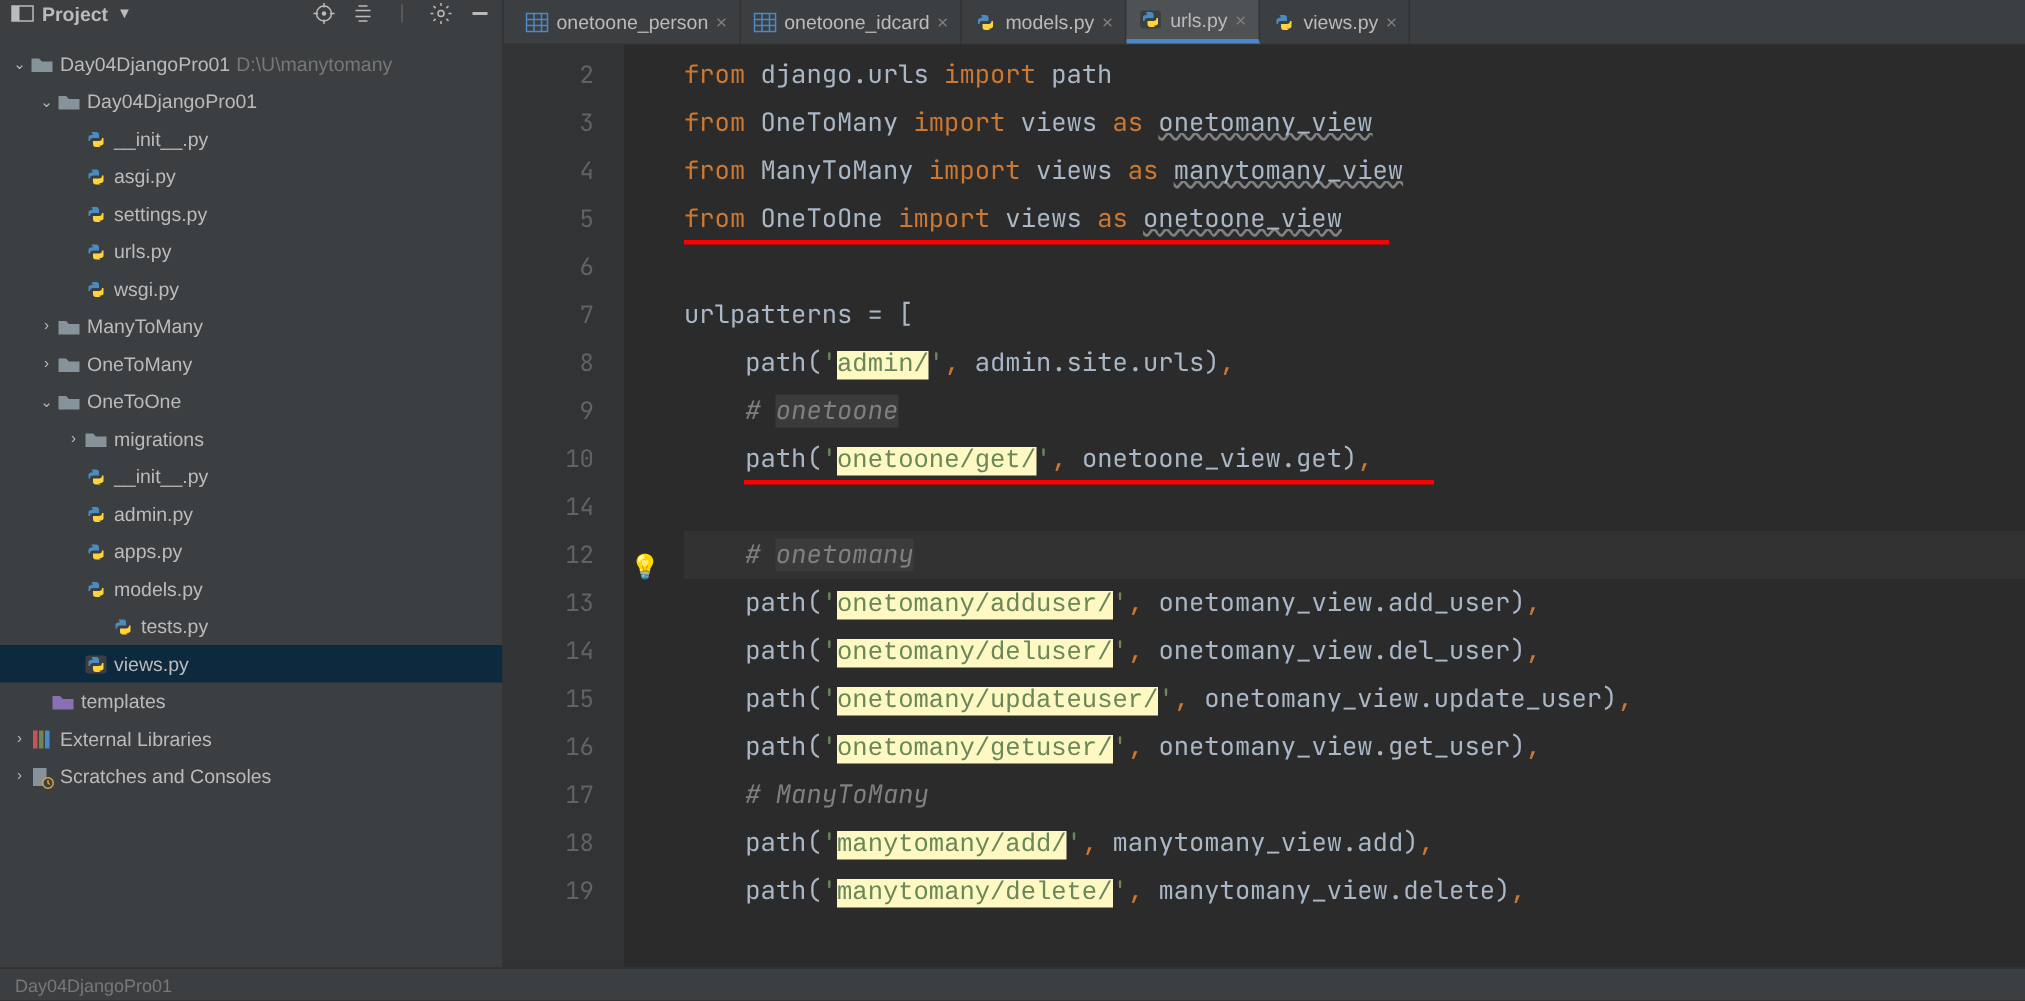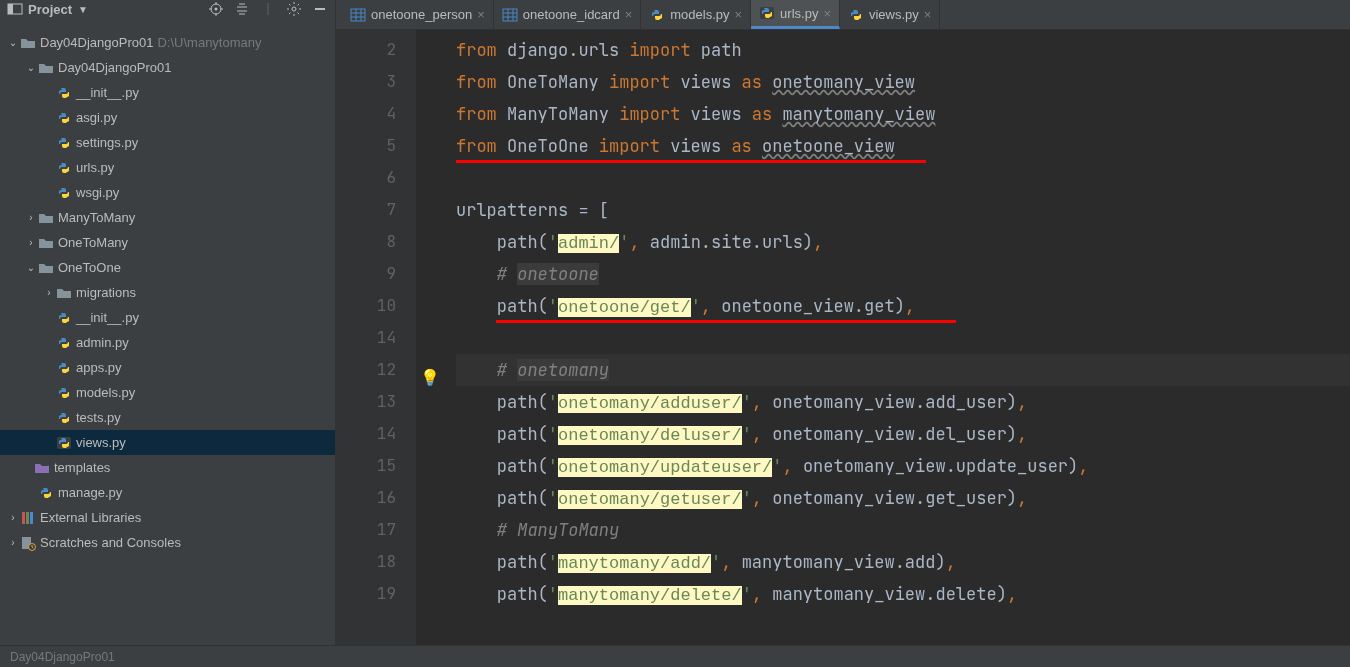--- a/index.html
+++ b/index.html
@@ -313,21 +313,21 @@
             <span class="arrow none">·</span>
             <span class="ic">
               <svg viewBox="0 0 16 16">
                 <rect x="1" y="2" width="14" height="12" rx="2" fill="#3c3f41"></rect>
                 <path d="M5 3h3a2 2 0 012 2v2H6a2 2 0 00-2 2v0H3V6a3 3 0 013-1z" fill="#4b8bbe"></path>
                 <path d="M11 13H8a2 2 0 01-2-2V9h4a2 2 0 002-2v0h1v4a3 3 0 01-3 1z" fill="#ffd43b"></path>
               </svg>
             </span>
             <span class="node-label">models.py</span>
           </div>
-          <div class="row" style="padding-left: 42px;">
+          <div class="row" style="padding-left: 60px;">
             <span class="arrow none">·</span>
             <span class="ic">
               <svg viewBox="0 0 16 16">
                 <rect x="1" y="2" width="14" height="12" rx="2" fill="#3c3f41"></rect>
                 <path d="M5 3h3a2 2 0 012 2v2H6a2 2 0 00-2 2v0H3V6a3 3 0 013-1z" fill="#4b8bbe"></path>
                 <path d="M11 13H8a2 2 0 01-2-2V9h4a2 2 0 002-2v0h1v4a3 3 0 01-3 1z" fill="#ffd43b"></path>
               </svg>
             </span>
             <span class="node-label">tests.py</span>
           </div>
@@ -343,31 +343,20 @@
             <span class="node-label">views.py</span>
           </div>
           <div class="row" style="padding-left: 20px;">
             <span class="arrow none">·</span>
             <span class="ic">
               <svg viewBox="0 0 16 16">
                 <path d="M1 4h5l2 2h7v7H1z" fill="#8a6fb5"></path>
               </svg>
             </span>
             <span class="node-label">templates</span>
-          </div>
-          <div class="row" style="padding-left: 24px;">
-            <span class="arrow none">·</span>
-            <span class="ic">
-              <svg viewBox="0 0 16 16">
-                <rect x="1" y="2" width="14" height="12" rx="2" fill="#3c3f41"></rect>
-                <path d="M5 3h3a2 2 0 012 2v2H6a2 2 0 00-2 2v0H3V6a3 3 0 013-1z" fill="#4b8bbe"></path>
-                <path d="M11 13H8a2 2 0 01-2-2V9h4a2 2 0 002-2v0h1v4a3 3 0 01-3 1z" fill="#ffd43b"></path>
-              </svg>
-            </span>
-            <span class="node-label">manage.py</span>
           </div>
           <div class="row" style="padding-left: 6px;">
             <span class="arrow ">›</span>
             <span class="ic">
               <svg viewBox="0 0 16 16">
                 <rect x="2" y="2" width="3" height="12" fill="#c75450"></rect>
                 <rect x="6" y="2" width="3" height="12" fill="#6a8759"></rect>
                 <rect x="10" y="2" width="3" height="12" fill="#4a88c7"></rect>
               </svg>
             </span>

